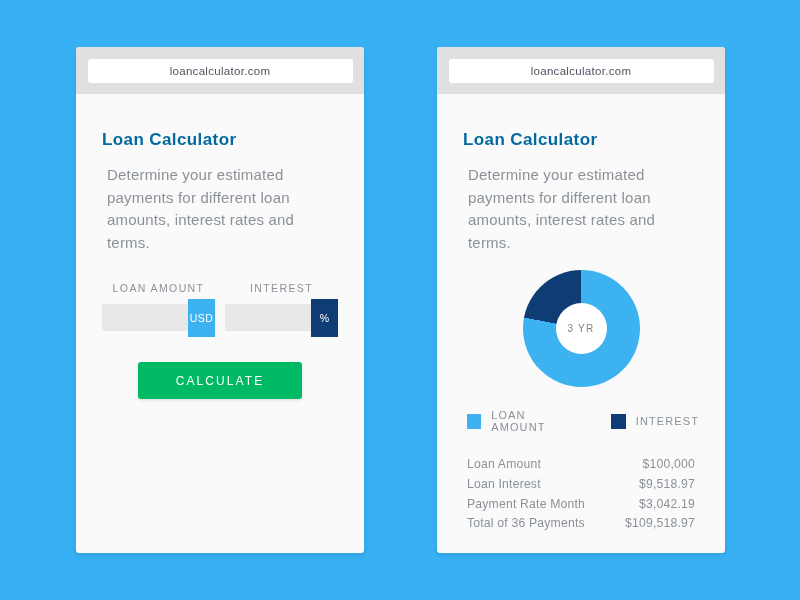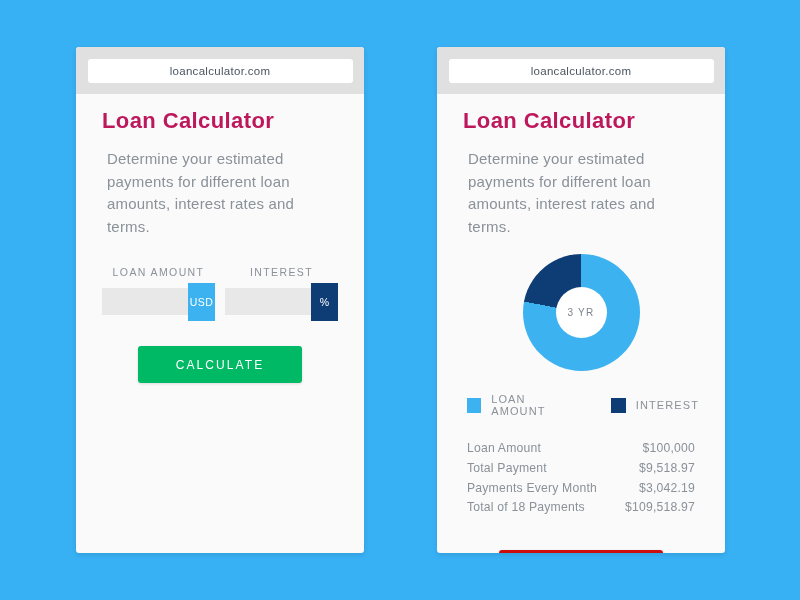--- a/index.html
+++ b/index.html
@@ -50,24 +50,24 @@
     letter-spacing: 0.3px;
   }
 
   
   .content {
     padding: 0 26px;
     box-sizing: border-box;
   }
   .title {
     margin: 0;
-    padding-top: 14px;
-    font-size: 22px;
+    padding-top: 36px;
+    font-size: 17px;
     font-weight: bold;
-    color: #be185d;
+    color: #0369a1;
     letter-spacing: 0.4px;
   }
   .subtitle {
     margin: 5px;
     padding-top: 9px;
     font-size: 15px;
     line-height: 1.5;
     color: #8a9199;
     letter-spacing: 0.2px;
     max-width: 228px;
@@ -282,28 +282,28 @@
         <span>INTEREST</span>
       </div>
     </div>
 
     <div class="results">
       <div class="result-row">
         <span>Loan Amount</span>
         <span>$100,000</span>
       </div>
       <div class="result-row">
-        <span>Total Payment</span>
+        <span>Loan Interest</span>
         <span>$9,518.97</span>
       </div>
       <div class="result-row">
-        <span>Payments Every Month</span>
+        <span>Payment Rate Month</span>
         <span>$3,042.19</span>
       </div>
       <div class="result-row">
-        <span>Total of 18 Payments</span>
+        <span>Total of 36 Payments</span>
         <span>$109,518.97</span>
       </div>
     </div>
 
     <button class="action action-startover">START OVER</button>
   </div>
 </div>
 
 </body></html>

